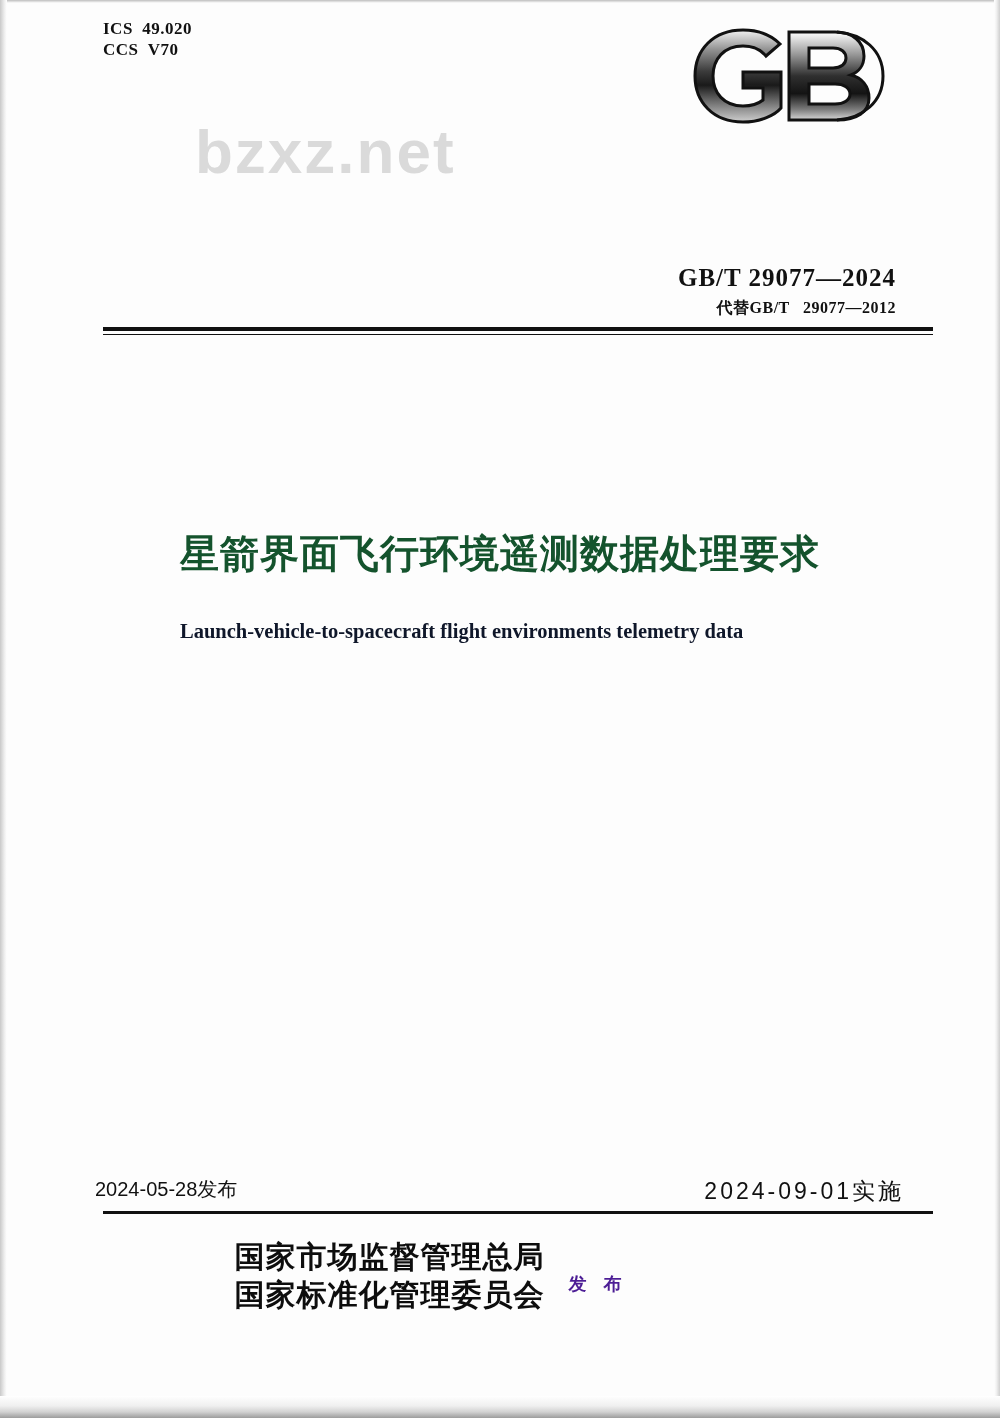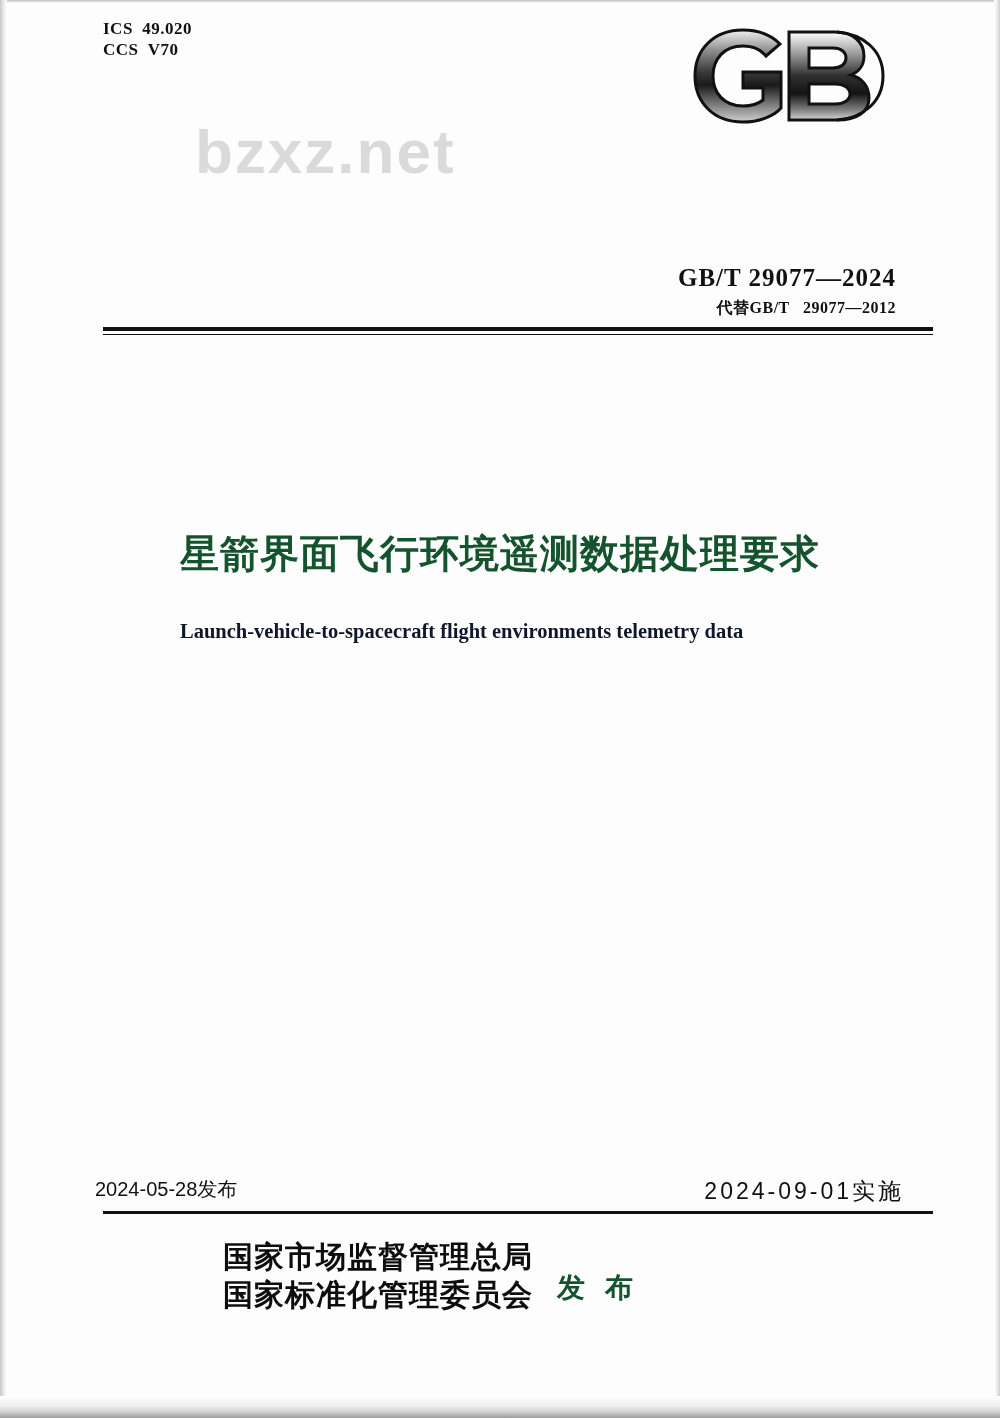--- a/index.html
+++ b/index.html
@@ -187,25 +187,25 @@
     font-weight: bold;
     font-size: 30px;
     line-height: 38px;
     letter-spacing: 1px;
     text-align: center;
     color: #0d0d0d;
   }
   .publisher-verb {
     font-family: "Liberation Sans", sans-serif;
     font-weight: bold;
-    font-size: 28px;
+    font-size: 18px;
     letter-spacing: 6px;
     margin-left: 24px;
-    margin-bottom: 7px;
-    color: #14532d;
+    margin-bottom: 18px;
+    color: #4c1d95;
   }
 
   
   .edge-bottom {
     position: absolute;
     left: 0;
     bottom: 0;
     width: 1000px;
     height: 22px;
     background: linear-gradient(to bottom, #ffffff 0%, #efefef 45%, #d2d2d2 72%, #9c9c9c 100%);

